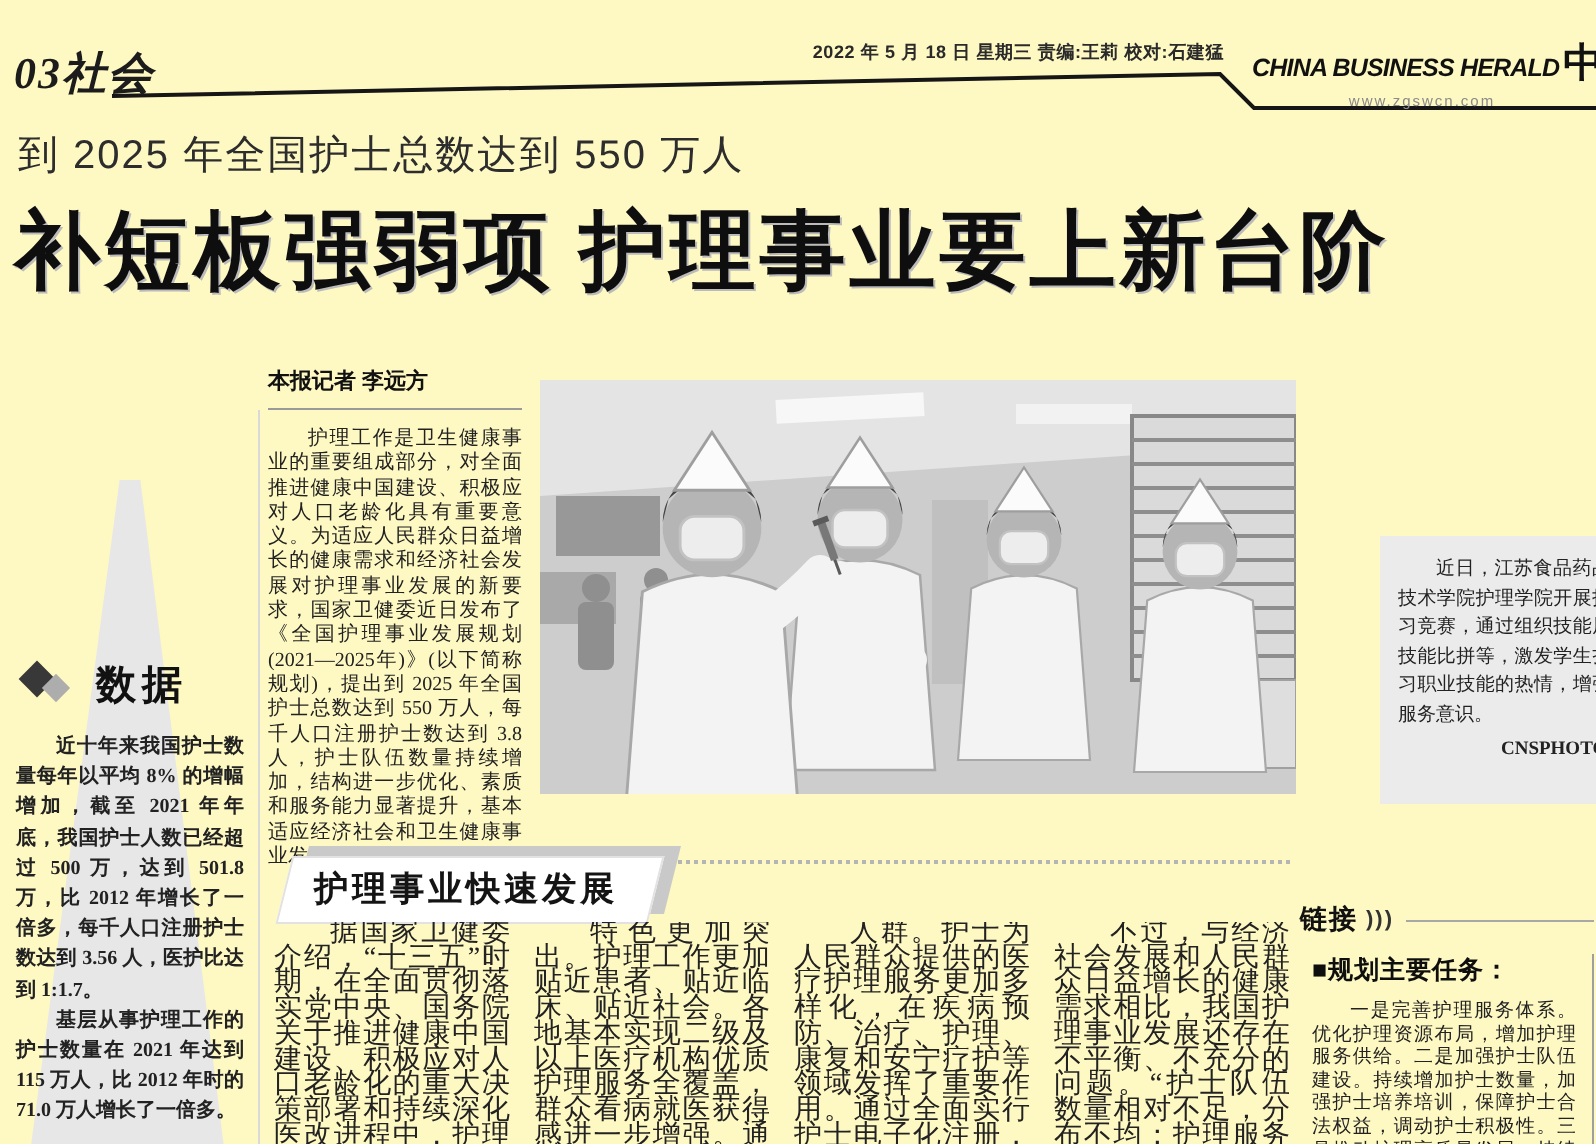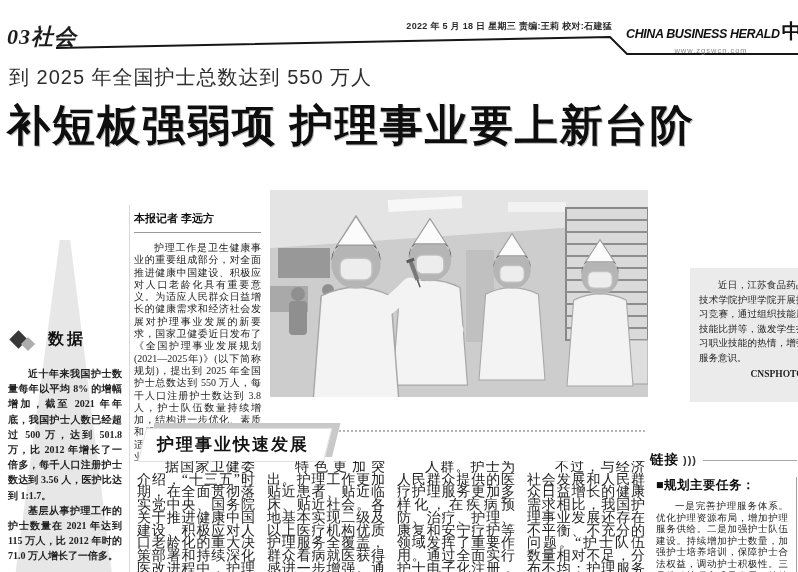--- a/index.html
+++ b/index.html
@@ -1,19 +1,19 @@
 <!DOCTYPE html>
 <html><head>
 <meta charset="utf-8">
 <style>
   * { margin:0; padding:0; box-sizing:border-box; }
   html,body { background:#9a9a9a; }
   .page {
     position:relative; width:798px; height:572px; overflow:hidden;
-    background:#ffffff; color:#1a1a1a;
+    background:#fef9c3; color:#1a1a1a;
     font-family:"Liberation Sans", sans-serif;
   }
   
   .hdr-section { position:absolute; left:7px; top:22px; font-family:"Liberation Serif", serif;
     font-style:italic; font-weight:900; font-size:22px; color:#1c1c1c; letter-spacing:1px; }
   .hdr-rule { position:absolute; left:0; top:0; width:798px; height:58px; }
   .hdr-date { position:absolute; top:20px; left:300px; width:312px; text-align:right;
     font-size:9px; font-weight:700; color:#2a2a2a; letter-spacing:0.3px; }
   .masthead { position:absolute; left:626px; top:18px; width:170px; }
   .masthead-row { display:flex; align-items:baseline; white-space:nowrap;text-align:right; }
@@ -22,21 +22,21 @@
     font-family:"Liberation Serif", serif; }
   .masthead-url { font-size:7.5px; color:#8a8a8a; text-align:center; margin-top:1px; letter-spacing:1px; }
   
   .kicker { position:absolute; left:9px; top:64px; font-size:20px; color:#2d2d2d; letter-spacing:1px; }
   .headline { position:absolute; left:7px; top:97px; width:780px;
     font-family:"Liberation Serif", serif; font-weight:900; font-size:43px; color:#0e0e0e;
     letter-spacing:2px; text-shadow:1px 1px 0 #bbb; white-space:nowrap; }
   
   .lead-col { position:absolute; left:134px; top:183px; width:127px; }
   .byline { font-size:11px; font-weight:700; color:#111; padding-bottom:6px;
-    border-bottom:1.5px solid #9a9a9a; margin-bottom:9px;margin-top:28px; }
+    border-bottom:1.5px solid #9a9a9a; margin-bottom:9px; }
   .lead-text { font-family:"Liberation Serif", serif; font-size:10px; line-height:12.3px;
     text-align:justify; text-indent:2em; color:#222; }
   .v-rule { position:absolute; left:129px; top:205px; width:1px; height:367px; background:#d9d9d9; }
   
   .photo { position:absolute; left:270px; top:190px; width:378px; height:207px; background:#cfcfcf; }
   .caption-box { position:absolute; left:690px; top:268px; width:144px; height:134px;
     background:#ebebeb; padding:10px 9px 8px 9px; }
   .caption-text { font-family:"Liberation Serif", serif; font-size:9.5px; line-height:14.5px;
     text-align:justify; text-indent:2em; color:#222; }
   .caption-credit { font-family:"Liberation Serif", serif; font-size:9.5px; 
@@ -44,21 +44,21 @@
   
   .spire { position:absolute; left:0; top:240px; width:130px; height:332px;
     background:#e7e7e7; clip-path:polygon(46% 0, 54% 0, 86% 100%, 12% 100%); }
   .data-box { position:absolute; left:8px; top:328px; width:114px; }
   .data-head { position:relative; height:26px; }
   .diamond-icon { position:absolute; left:4px; top:2px; width:28px; height:24px; }
   .diamond-dark { position:absolute; left:0; top:3px; width:13px; height:13px; background:#383838;
     transform:rotate(45deg); }
   .diamond-gray { position:absolute; left:11px; top:9px; width:10px; height:10px; background:#adadad;
     transform:rotate(45deg); }
-  .data-title { position:absolute; left:40px; top:1px; font-size:16px; font-weight:900; color:#111;
+  .data-title { position:absolute; left:40px; top:1px; font-size:20px; font-weight:900; color:#111;
     letter-spacing:3px;text-align:right; }
   .data-body { position:relative; margin-top:12px; font-family:"Liberation Serif", serif;
     font-size:10px; line-height:15.2px; font-weight:600; text-align:justify; color:#222; }
   .data-body p { text-indent:2em; }
   
   .link-box { position:absolute; left:650px; top:423px; width:147px; height:149px; }
   .link-head { display:flex; align-items:center;margin-top:28px; }
   .link-title { font-size:13.5px; font-weight:900; color:#111; letter-spacing:1px; }
   .link-marks { font-size:11px; font-weight:700; color:#333; margin-left:4px; letter-spacing:1px; }
   .link-head-rule { flex:1; height:1px; background:#a8a8a8; margin-left:6px; }

